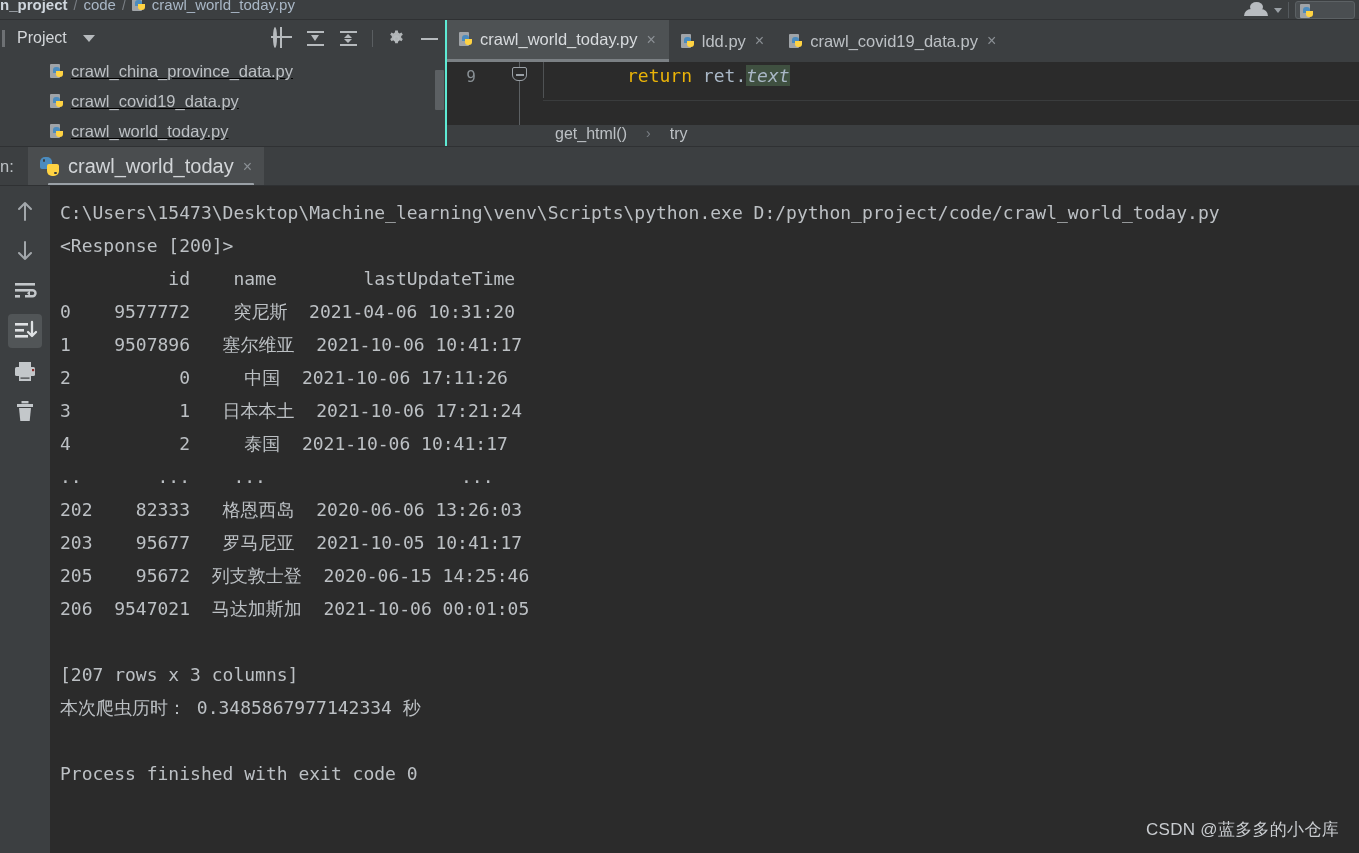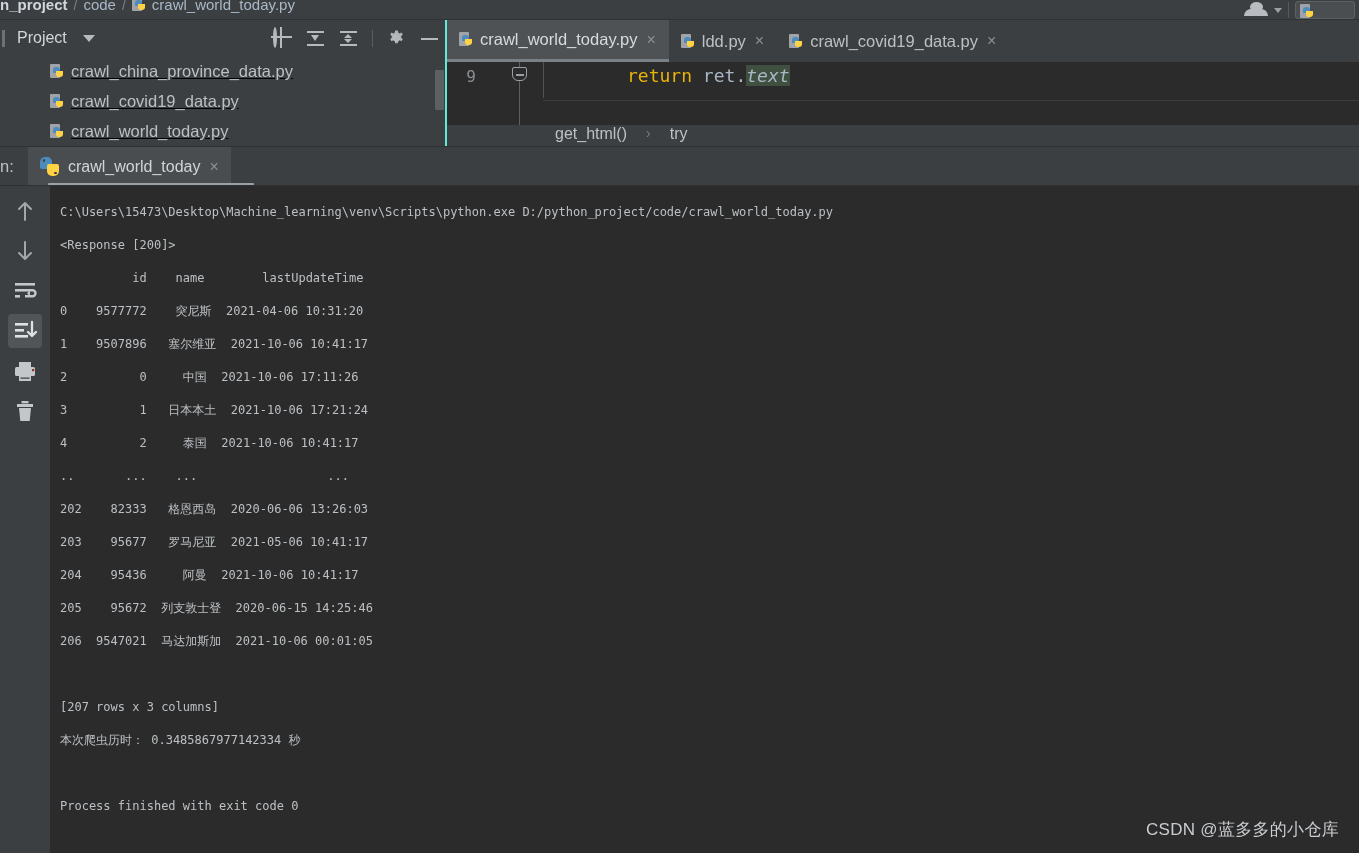--- a/index.html
+++ b/index.html
@@ -194,21 +194,21 @@
     background: #3c3f41;
   }
   .run-label {
     position: absolute; left: 0; top: 10px; font-size: 16.5px; color: #bcc0c4;
   }
   .run-tab {
     position: absolute; left: 28px; top: 0; height: 39px;
     display: flex; align-items: center; gap: 9px; padding: 0 12px;
     background: #4a4d4f;
   }
-  .run-tab .rt-label { font-size: 16px; color: #d2d5d8; white-space: nowrap; }
+  .run-tab .rt-label { font-size: 20px; color: #d2d5d8; white-space: nowrap; }
   .run-tab .rt-close { font-size: 16px; color: #8b9095; }
   .run-tab-underline {
     position: absolute; left: 48px; top: 36px; width: 206px; height: 3px;
     background: #9aa0a6; border-radius: 1px;
   }
   .py-logo {
     position: relative; width: 19px; height: 19px; flex: none;
   }
   .py-logo .pl-b {
     position: absolute; left: 0; top: 0; width: 12px; height: 12px;
@@ -229,21 +229,21 @@
     position: absolute; left: 8px; width: 34px; height: 34px;
     border-radius: 4px; cursor: pointer;
   }
   .sb-btn.selected { background: #515557; }
   .sb-ico { position: absolute; left: 0; top: 0; width: 34px; height: 34px; }
 
   .console {
     position: absolute; left: 50px; top: 39px; width: 1309px; height: 667px;
     background: #2b2b2b; overflow: hidden;
     font-family: "DejaVu Sans Mono", monospace;
-    font-size: 12px; line-height: 33px;
+    font-size: 18px; line-height: 33px;
     color: #bcc0c4;
     padding: 10px 0 4px 10px;
   }
   .c-line { white-space: pre; }
   .c-line.path { color: #bcc0c4; }
   .c-line.blank { height: 33px; }
 
   .watermark {
     position: absolute; right: 20px; bottom: 12px;
     font-size: 17px; color: #c9ccd0; letter-spacing: .3px;
@@ -461,22 +461,21 @@
       <div class="c-line path">C:\Users\15473\Desktop\Machine_learning\venv\Scripts\python.exe D:/python_project/code/crawl_world_today.py</div>
       <div class="c-line">&lt;Response [200]&gt;</div>
       <div class="c-line">          id    name        lastUpdateTime</div>
       <div class="c-line">0    9577772    突尼斯  2021-04-06 10:31:20</div>
       <div class="c-line">1    9507896   塞尔维亚  2021-10-06 10:41:17</div>
       <div class="c-line">2          0     中国  2021-10-06 17:11:26</div>
       <div class="c-line">3          1   日本本土  2021-10-06 17:21:24</div>
       <div class="c-line">4          2     泰国  2021-10-06 10:41:17</div>
       <div class="c-line">..       ...    ...                  ...</div>
       <div class="c-line">202    82333   格恩西岛  2020-06-06 13:26:03</div>
-      <div class="c-line">203    95677   罗马尼亚  2021-05-06 10:41:17</div>
-      <div class="c-line">204    95436     阿曼  2021-10-06 10:41:17</div>
+      <div class="c-line">203    95677   罗马尼亚  2021-10-05 10:41:17</div>
       <div class="c-line">205    95672  列支敦士登  2020-06-15 14:25:46</div>
       <div class="c-line">206  9547021  马达加斯加  2021-10-06 00:01:05</div>
       <div class="c-line blank"></div>
       <div class="c-line">[207 rows x 3 columns]</div>
       <div class="c-line">本次爬虫历时： 0.3485867977142334 秒</div>
       <div class="c-line blank"></div>
       <div class="c-line">Process finished with exit code 0</div>
     </div>
 
     <div class="watermark">CSDN @蓝多多的小仓库</div>

